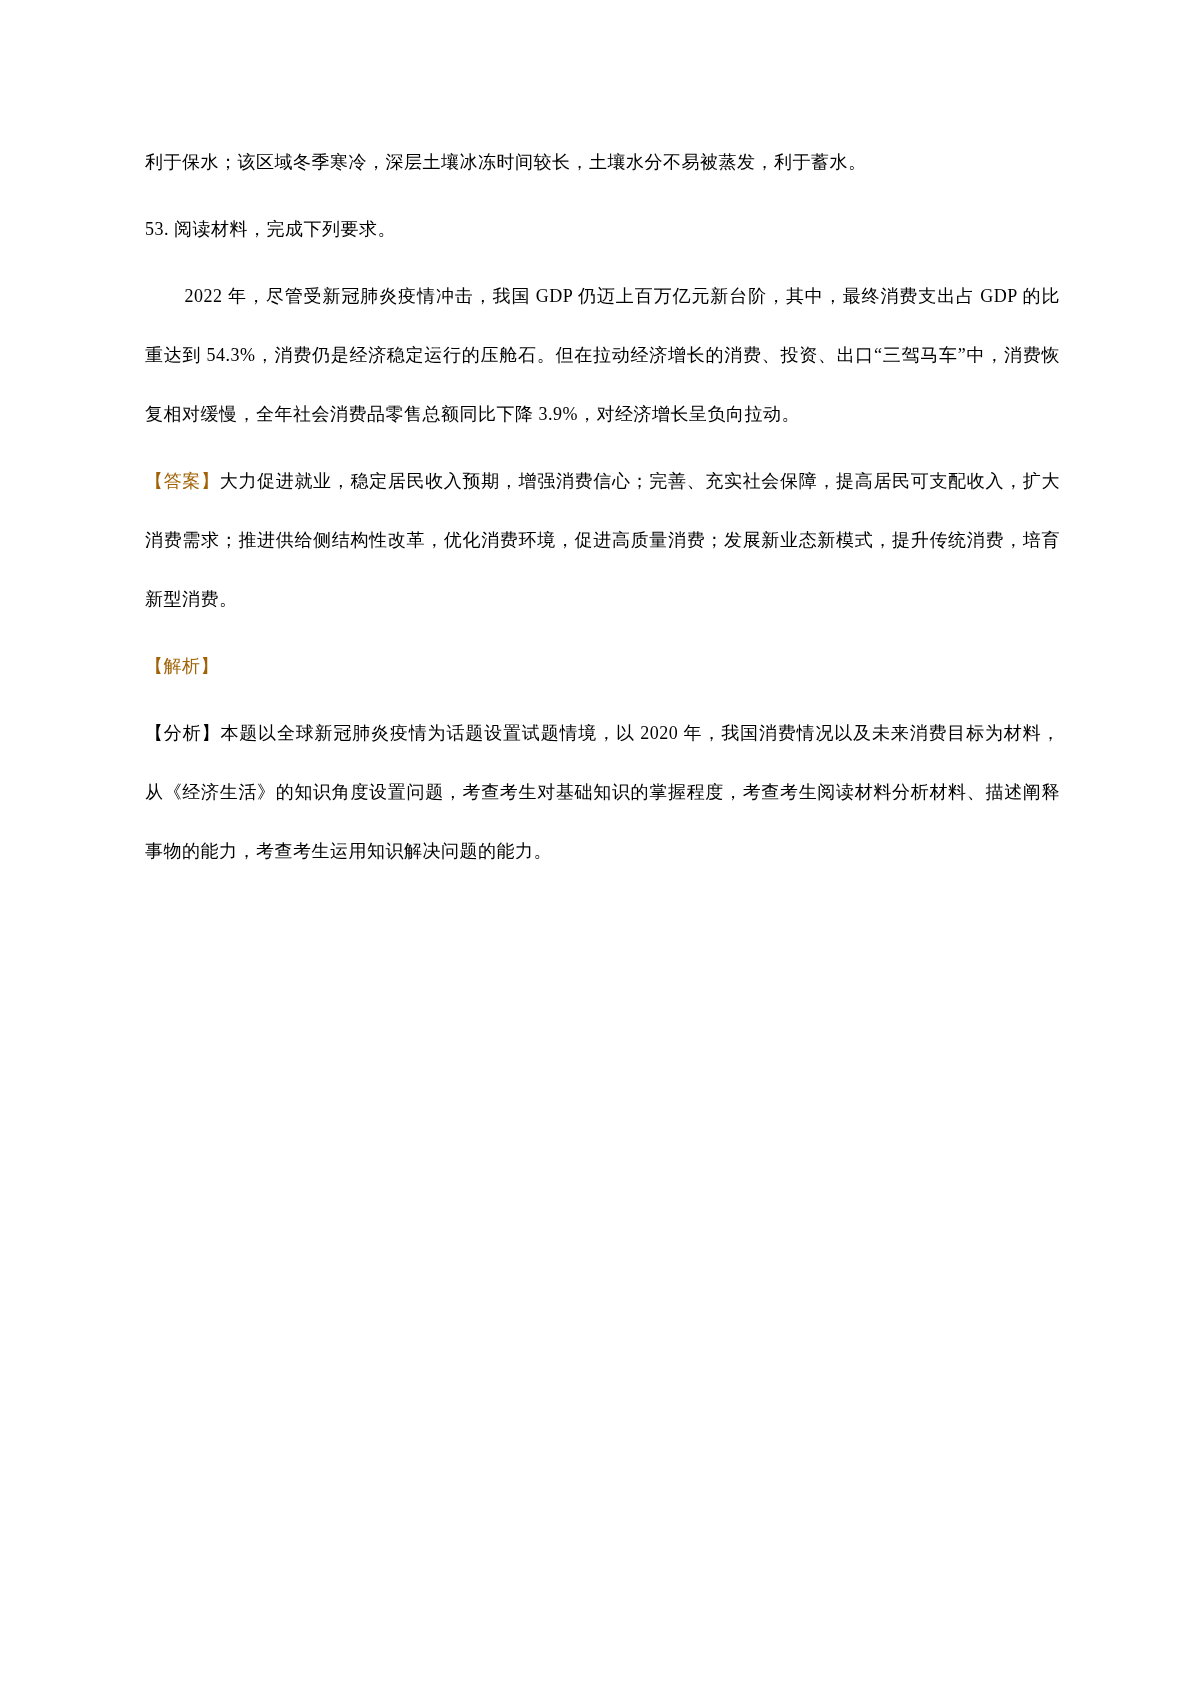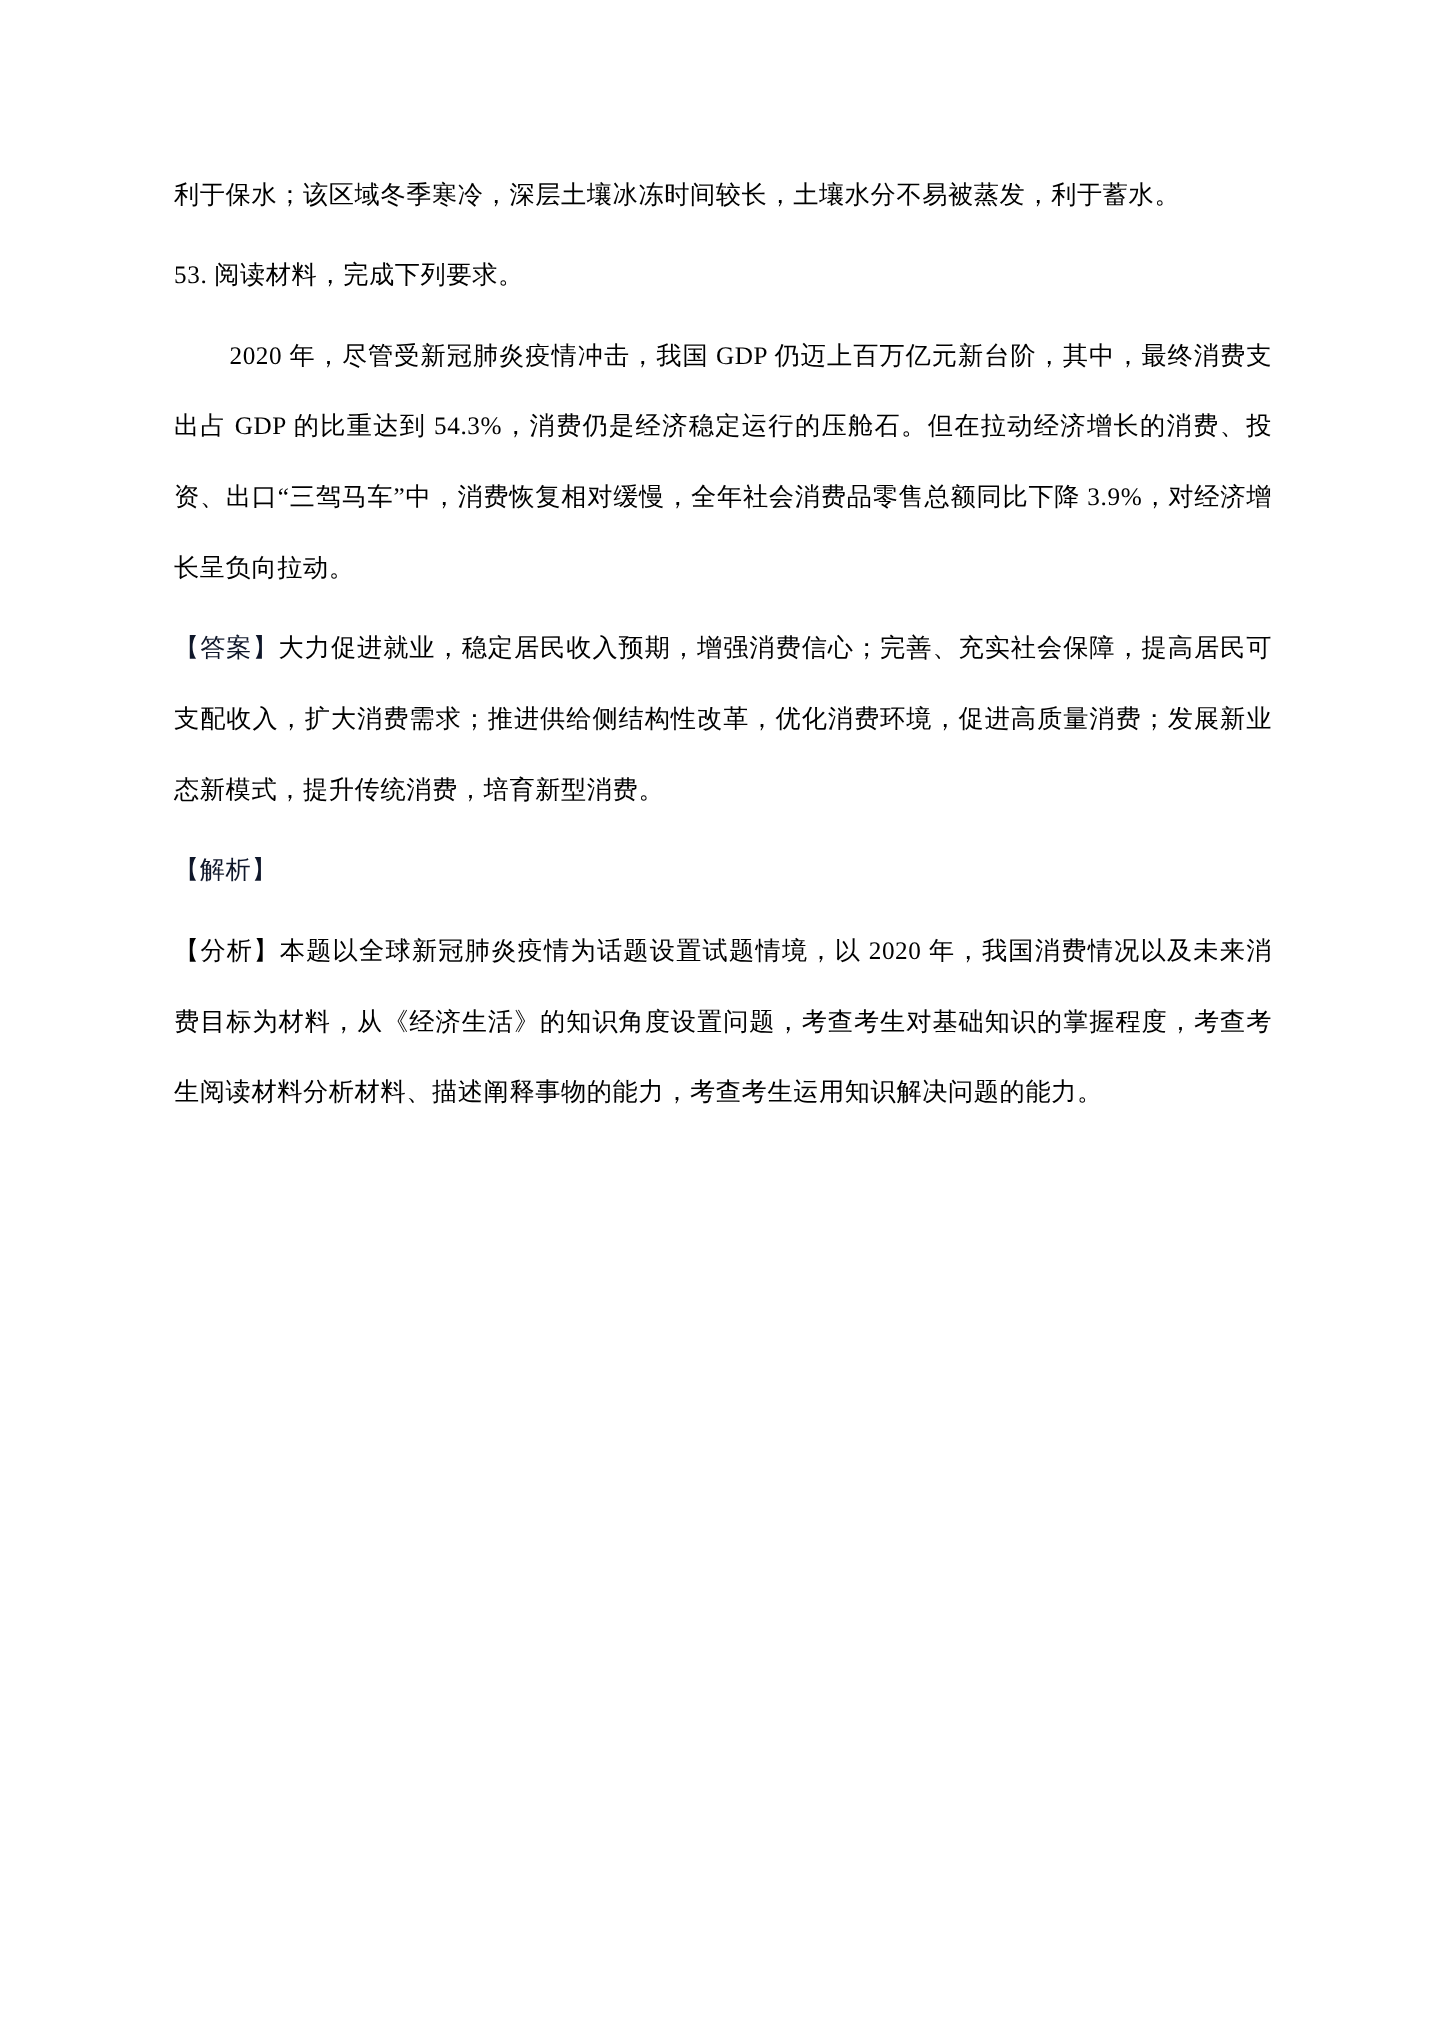--- a/index.html
+++ b/index.html
@@ -16,42 +16,42 @@
   }
   .page {
     box-sizing: border-box;
     width: 1200px;
     height: 1698px;
     padding: 133px 140px 0 145px;
     background: #ffffff;
   }
   .page p {
     margin: 0 0 8px 0;
-    font-size: 21px;
+    font-size: 18px;
     line-height: 59px;
     text-align: justify;
     letter-spacing: 0.5px;
   }
   .indent {
     text-indent: 2.2em;
   }
   .blue {
-    color: #0f172a;
+    color: #a16207;
   }
 </style>
 </head>
 <body>
 
 <div class="page">
 
   <p>利于保水；该区域冬季寒冷，深层土壤冰冻时间较长，土壤水分不易被蒸发，利于蓄水。</p>
 
   <p><span>53.</span> <span>阅读材料，完成下列要求。</span></p>
 
-  <p class="indent">2020 年，尽管受新冠肺炎疫情冲击，我国 GDP 仍迈上百万亿元新台阶，其中，最终消费支出占 GDP 的比重达到 54.3%，消费仍是经济稳定运行的压舱石。但在拉动经济增长的消费、投资、出口“三驾马车”中，消费恢复相对缓慢，全年社会消费品零售总额同比下降 3.9%，对经济增长呈负向拉动。</p>
+  <p class="indent">2022 年，尽管受新冠肺炎疫情冲击，我国 GDP 仍迈上百万亿元新台阶，其中，最终消费支出占 GDP 的比重达到 54.3%，消费仍是经济稳定运行的压舱石。但在拉动经济增长的消费、投资、出口“三驾马车”中，消费恢复相对缓慢，全年社会消费品零售总额同比下降 3.9%，对经济增长呈负向拉动。</p>
 
 
 
   <p><span class="blue">【答案】</span><span>大力促进就业，稳定居民收入预期，增强消费信心；完善、充实社会保障，提高居民可支配收入，扩大消费需求；推进供给侧结构性改革，优化消费环境，促进高质量消费；发展新业态新模式，提升传统消费，培育新型消费。</span></p>
 
   <p><span class="blue">【解析】</span></p>
 
   <p><span>【分析】</span><span>本题以全球新冠肺炎疫情为话题设置试题情境，以 2020 年，我国消费情况以及未来消费目标为材料，从《经济生活》的知识角度设置问题，考查考生对基础知识的掌握程度，考查考生阅读材料分析材料、描述阐释事物的能力，考查考生运用知识解决问题的能力。</span></p>
 
 

